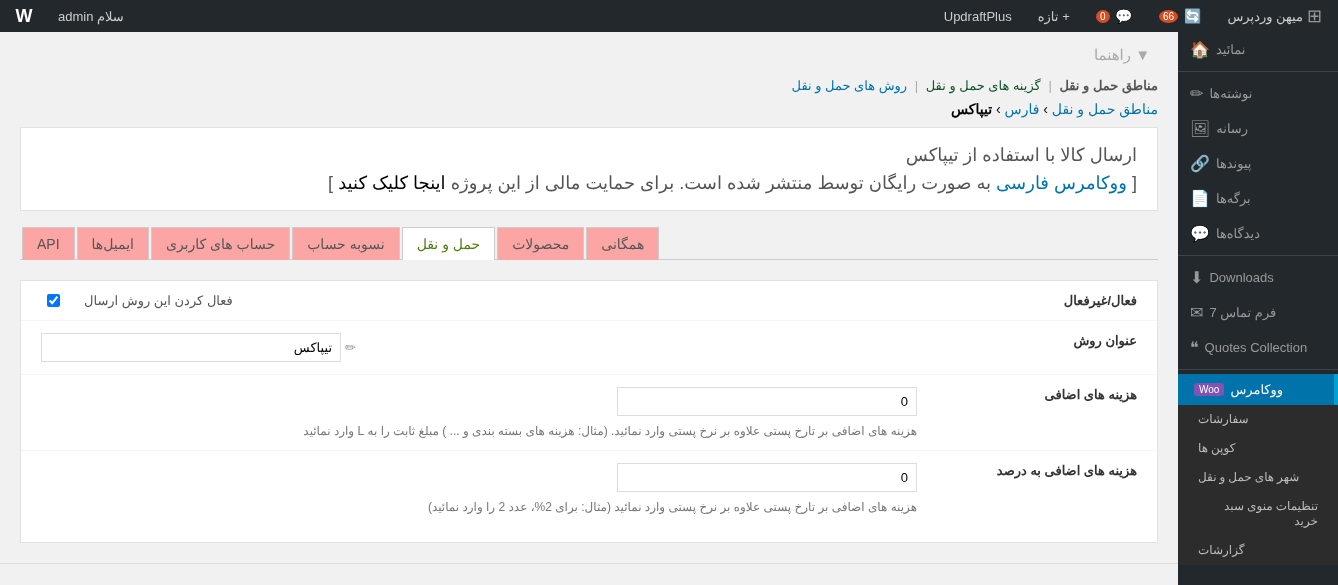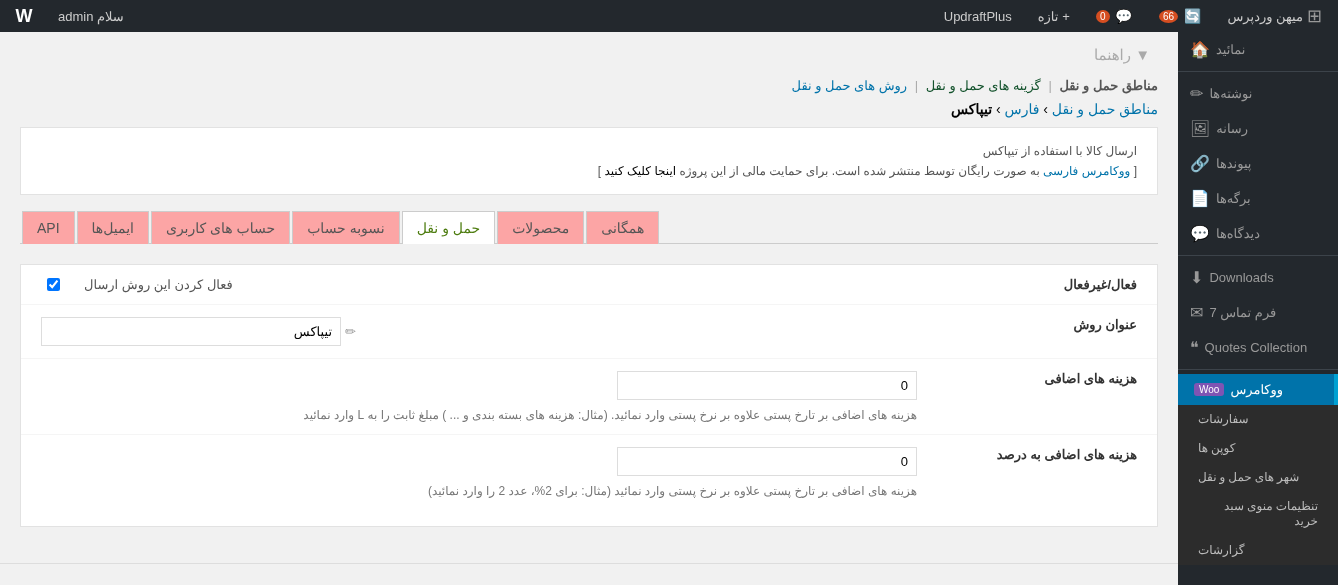--- a/index.html
+++ b/index.html
@@ -85,21 +85,21 @@
       text-decoration: none;
     }
     .nav-tab.active { background: #fff; color: #4d7c0f; border-bottom-color: #fff; }
 
     
     .plugin-header {
       background: #fff;
       border: 1px solid #e2e2e2;
       padding: 16px 20px;
       margin-bottom: 16px;
-      font-size: 12px;
+      font-size: 18px;
       color: #555;
       text-align: right;
     }
     .plugin-header a { color: #0073aa; text-decoration: none; }
 
     
     .settings-panel {
       background: #fff;
       border: 1px solid #e2e2e2;
       padding: 0 0 16px 0;

